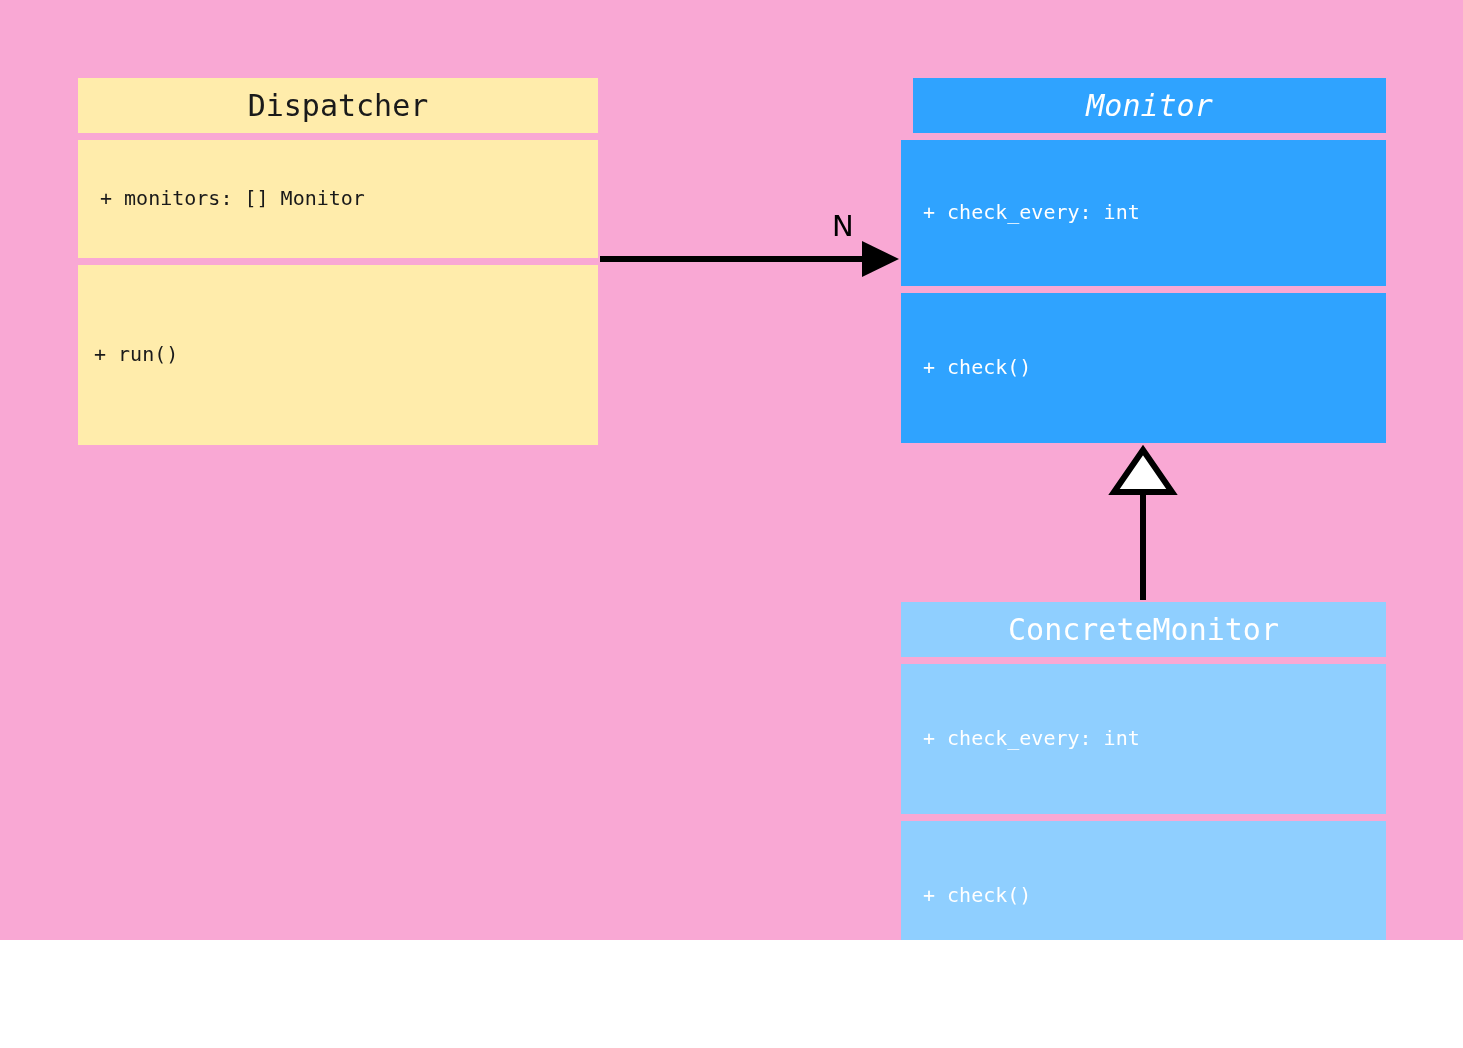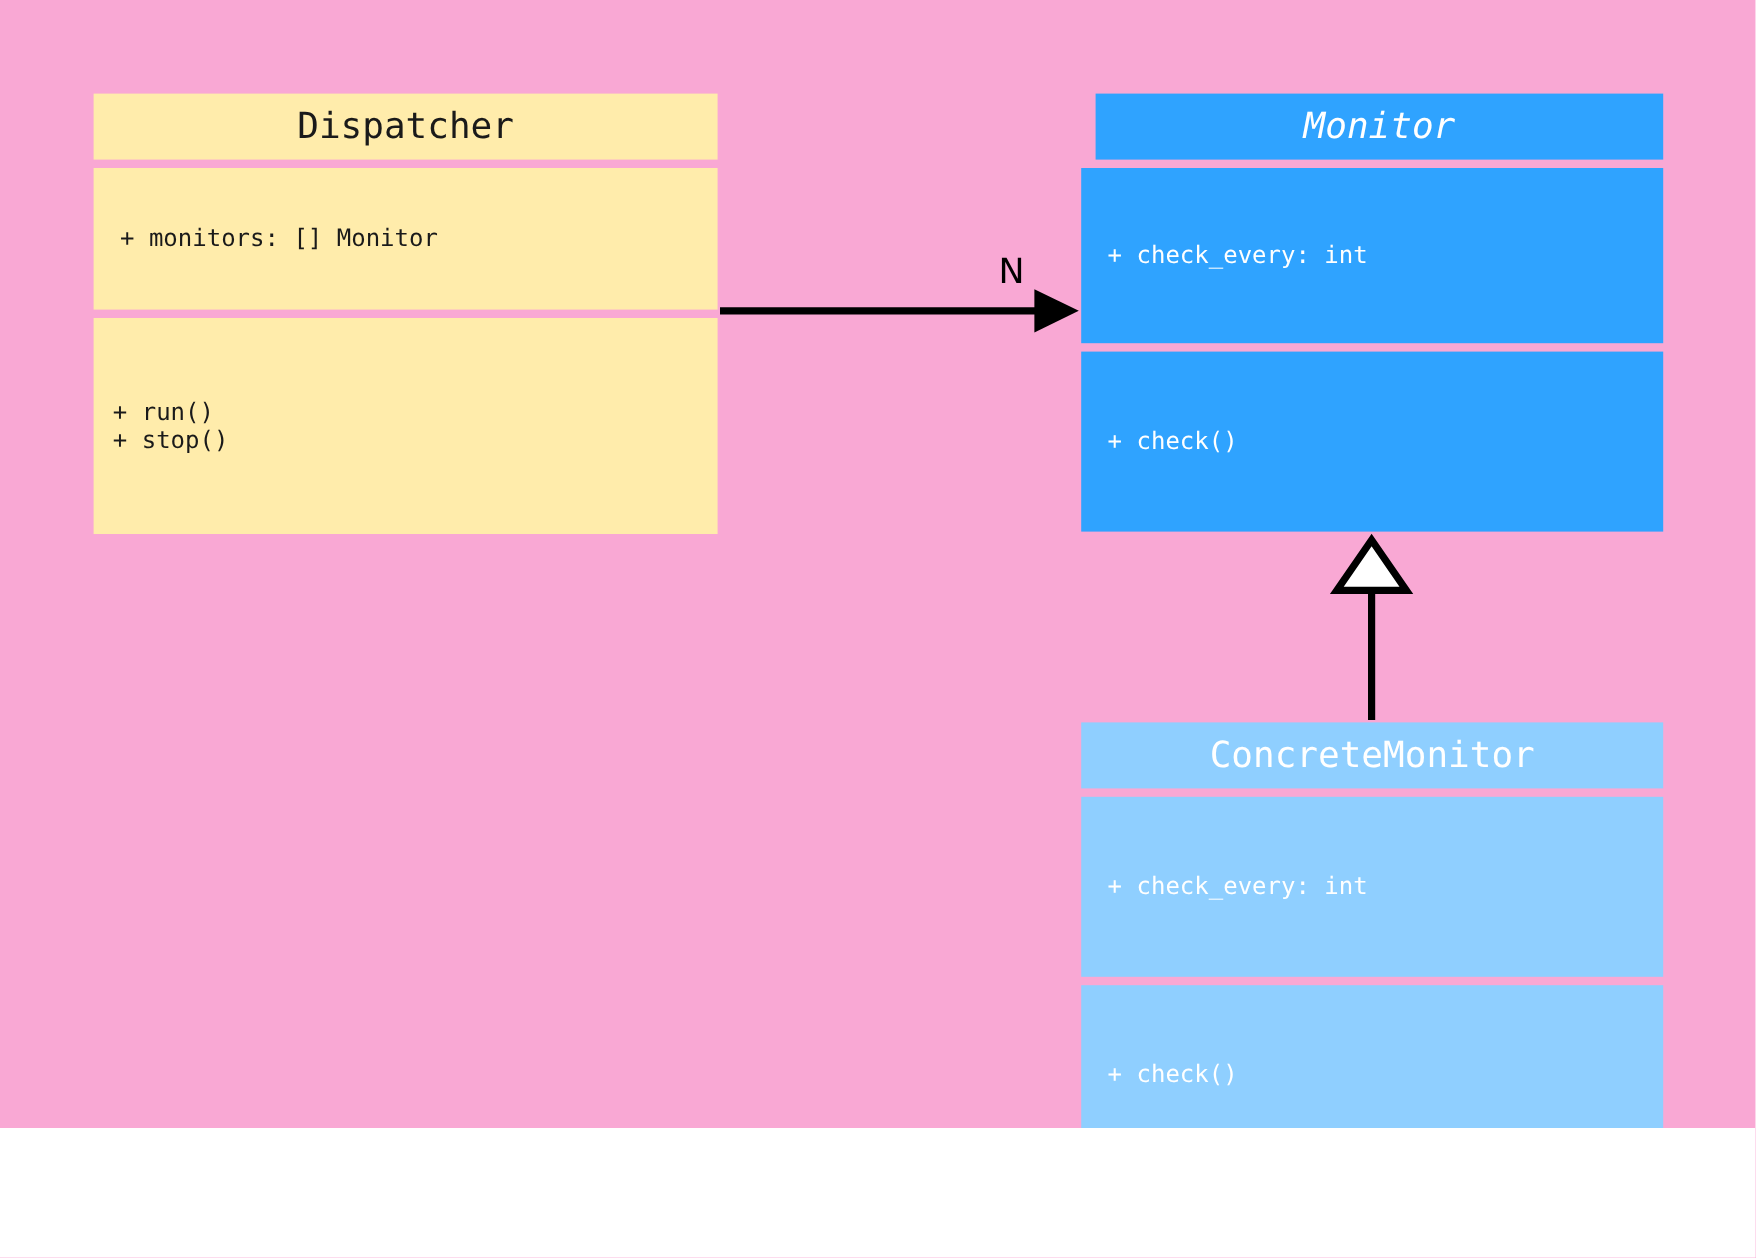--- a/index.html
+++ b/index.html
@@ -89,21 +89,20 @@
 
   <div class="uml-class cls-dispatcher" style="left:78px; top:78px; width:520px; height:367px;">
     <div class="uml-compartment uml-title" style="height:55px;">Dispatcher</div>
     <div style="height:7px;"></div>
     <div class="uml-compartment uml-members" style="height:118px;">
       <span class="uml-member">+ monitors: [] Monitor</span>
     </div>
     <div style="height:7px;"></div>
     <div class="uml-compartment uml-members" style="height:180px;padding-left:16px;">
       <span class="uml-member">+ run()</span>
-      <span class="uml-member">+ stop()</span>
     </div>
   </div>
 
   <div class="uml-class cls-monitor" style="left:901px; top:78px; width:485px; height:365px;">
     <div class="uml-compartment uml-title" style="height:55px;">Monitor</div>
     <div style="height:7px;"></div>
     <div class="uml-compartment uml-members" style="height:146px;">
       <span class="uml-member">+ check_every: int</span>
     </div>
     <div style="height:7px;"></div>

